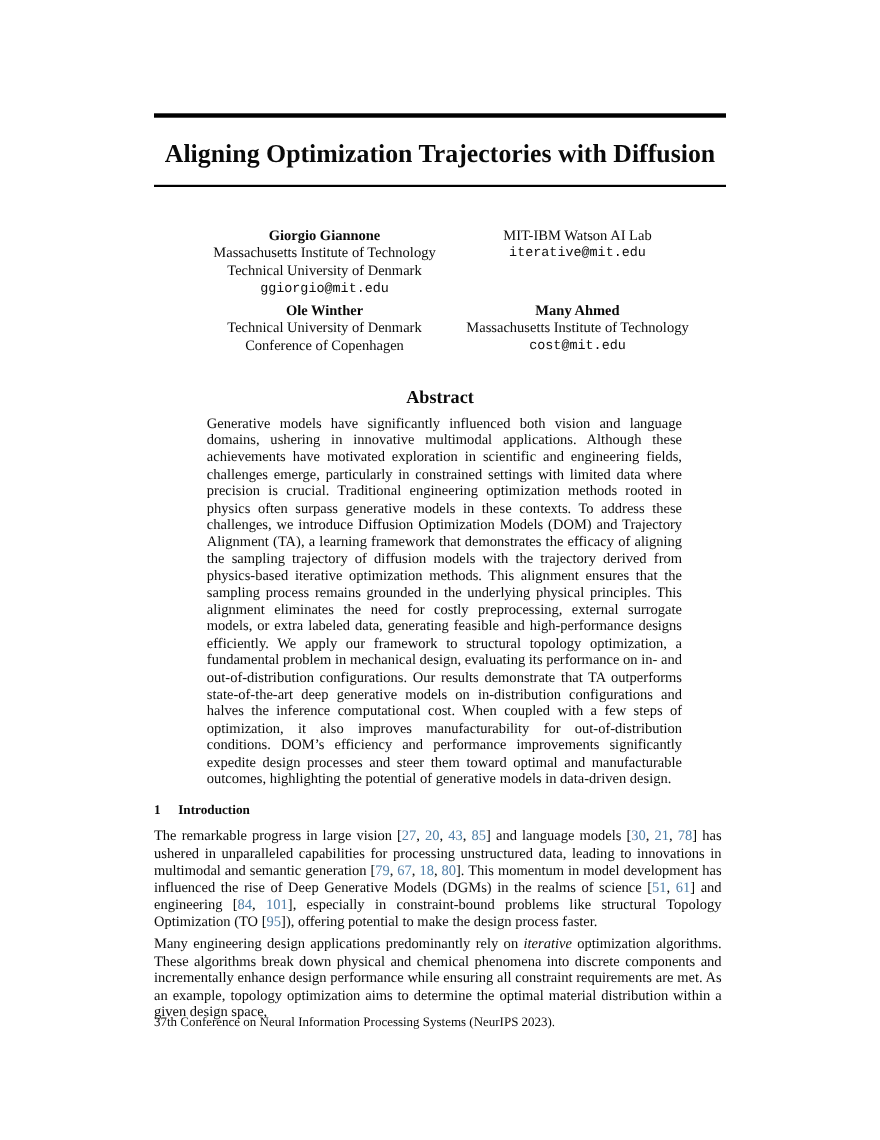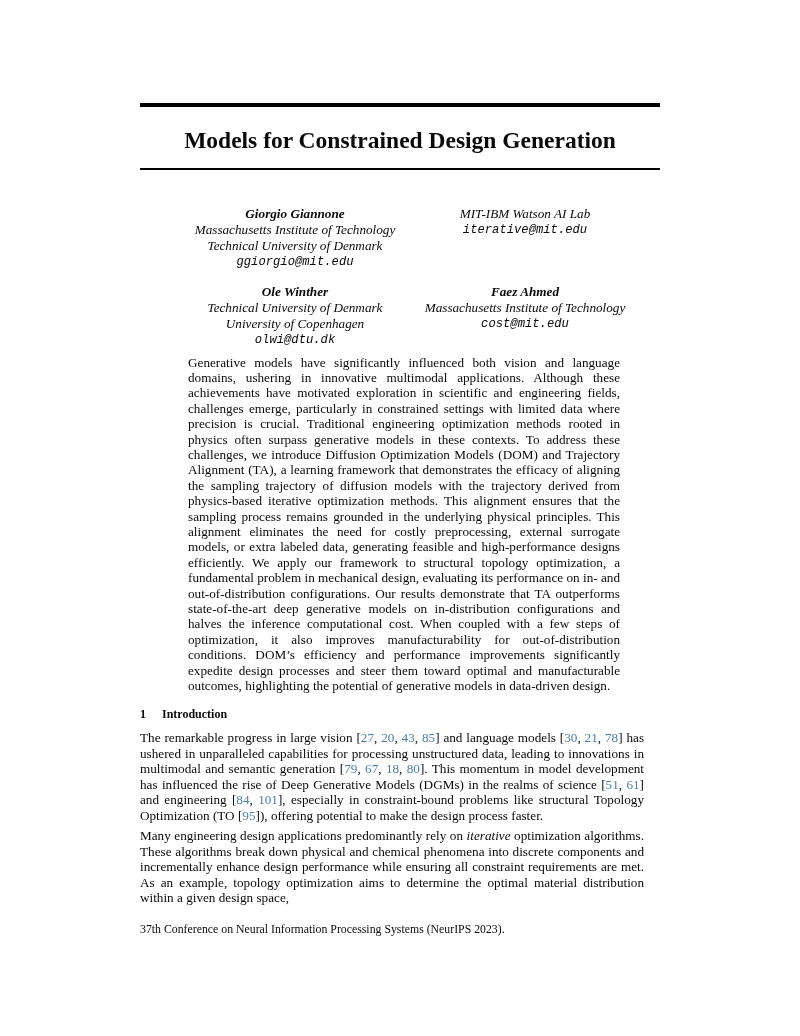--- a/index.html
+++ b/index.html
@@ -13,80 +13,80 @@
   }
   .content { position: absolute; left: 140px; top: 0; width: 520px; }
   .rule-thick { margin-top: 103px; height: 4px; background: #000; }
   .rule-thin  { margin-top: 13px; height: 1.5px; background: #000; }
   .title {
     margin-top: 19px; text-align: center;
     font-weight: bold; font-size: 23.5px; line-height: 29px;
   }
   .authors {
     margin: 36px 0 0 40px; width: 460px;
-    display: grid; grid-template-columns: 230px 230px; row-gap: 14px; font-style: italic;
+    display: grid; grid-template-columns: 230px 230px; row-gap: 4px;
   }
   .author { text-align: center; font-size: 13.2px; line-height: 16px; }
   .author .name { font-weight: bold; }
   .author .email {
     font-family: "Liberation Mono", "DejaVu Sans Mono", monospace;
     font-size: 12.2px;
   }
   .abstract-heading {
     margin-top: 29px; text-align: center;
     font-weight: bold; font-size: 16.5px; line-height: 19px;
   }
   .abstract-text {
     margin: 7px 40px 0 48px;
     font-size: 13.2px; line-height: 15.4px; text-align: justify;
   }
   .section-heading { margin-top: 10px; font-size: 12px; font-weight: bold; line-height: 22px; }
   .section-number { display: inline-block; margin-right: 16px; }
-  p.body-para { margin: 5px 16px 0 0; font-size: 13.2px; line-height: 15.45px; text-align: justify; }
+  p.body-para { margin: 5px 4px 0 0; font-size: 13.2px; line-height: 15.45px; text-align: justify; }
   .cite { color: var(--cite-color, #4d7ea8); }
   .it { font-style: italic; }
   .footer { position: absolute; left: 140px; top: 922px; width: 520px; font-size: 11.8px; }
 </style>
 </head>
 <body>
 
 <div class="content">
 
   <div class="rule-thick"></div>
 
   <h1 class="title" style="margin-bottom:0;">
-    <div>Models for Constrained Design Generation</div>
+    <div>Aligning Optimization Trajectories with Diffusion</div>
   </h1>
 
   <div class="rule-thin"></div>
 
   <div class="authors">
     <div class="author">
       <div class="name">Giorgio Giannone</div>
       <div>Massachusetts Institute of Technology</div>
       <div>Technical University of Denmark</div>
       <div class="email">ggiorgio@mit.edu</div>
     </div>
     <div class="author">
       <div>MIT-IBM Watson AI Lab</div>
       <div class="email">iterative@mit.edu</div>
     </div>
     <div class="author">
       <div class="name">Ole Winther</div>
       <div>Technical University of Denmark</div>
-      <div>University of Copenhagen</div>
-      <div class="email">olwi@dtu.dk</div>
+      <div>Conference of Copenhagen</div>
     </div>
     <div class="author">
-      <div class="name">Faez Ahmed</div>
+      <div class="name">Many Ahmed</div>
       <div>Massachusetts Institute of Technology</div>
       <div class="email">cost@mit.edu</div>
     </div>
   </div>
 
+  <div class="abstract-heading">Abstract</div>
 
   <div class="abstract-text">Generative models have significantly influenced both vision and language domains, ushering in innovative multimodal applications. Although these achievements have motivated exploration in scientific and engineering fields, challenges emerge, particularly in constrained settings with limited data where precision is crucial. Traditional engineering optimization methods rooted in physics often surpass generative models in these contexts. To address these challenges, we introduce Diffusion Optimization Models (DOM) and Trajectory Alignment (TA), a learning framework that demonstrates the efficacy of aligning the sampling trajectory of diffusion models with the trajectory derived from physics-based iterative optimization methods. This alignment ensures that the sampling process remains grounded in the underlying physical principles. This alignment eliminates the need for costly preprocessing, external surrogate models, or extra labeled data, generating feasible and high-performance designs efficiently. We apply our framework to structural topology optimization, a fundamental problem in mechanical design, evaluating its performance on in- and out-of-distribution configurations. Our results demonstrate that TA outperforms state-of-the-art deep generative models on in-distribution configurations and halves the inference computational cost. When coupled with a few steps of optimization, it also improves manufacturability for out-of-distribution conditions. DOM’s efficiency and performance improvements significantly expedite design processes and steer them toward optimal and manufacturable outcomes, highlighting the potential of generative models in data-driven design.</div>
 
   <div class="section-heading">
     <span class="section-number">1</span><span>Introduction</span>
   </div>
 
   <p class="body-para"><span>The remarkable progress in large vision [</span><span class="cite">27</span><span>, </span><span class="cite">20</span><span>, </span><span class="cite">43</span><span>, </span><span class="cite">85</span><span>] and language models [</span><span class="cite">30</span><span>, </span><span class="cite">21</span><span>, </span><span class="cite">78</span><span>] has ushered in unparalleled capabilities for processing unstructured data, leading to innovations in multimodal and semantic generation [</span><span class="cite">79</span><span>, </span><span class="cite">67</span><span>, </span><span class="cite">18</span><span>, </span><span class="cite">80</span><span>]. This momentum in model development has influenced the rise of Deep Generative Models (DGMs) in the realms of science [</span><span class="cite">51</span><span>, </span><span class="cite">61</span><span>] and engineering [</span><span class="cite">84</span><span>, </span><span class="cite">101</span><span>], especially in constraint-bound problems like structural Topology Optimization (TO [</span><span class="cite">95</span><span>]), offering potential to make the design process faster.</span></p>
   <p class="body-para"><span>Many engineering design applications predominantly rely on </span><span class="it">iterative</span><span> optimization algorithms. These algorithms break down physical and chemical phenomena into discrete components and incrementally enhance design performance while ensuring all constraint requirements are met. As an example, topology optimization aims to determine the optimal material distribution within a given design space,</span></p>
 

